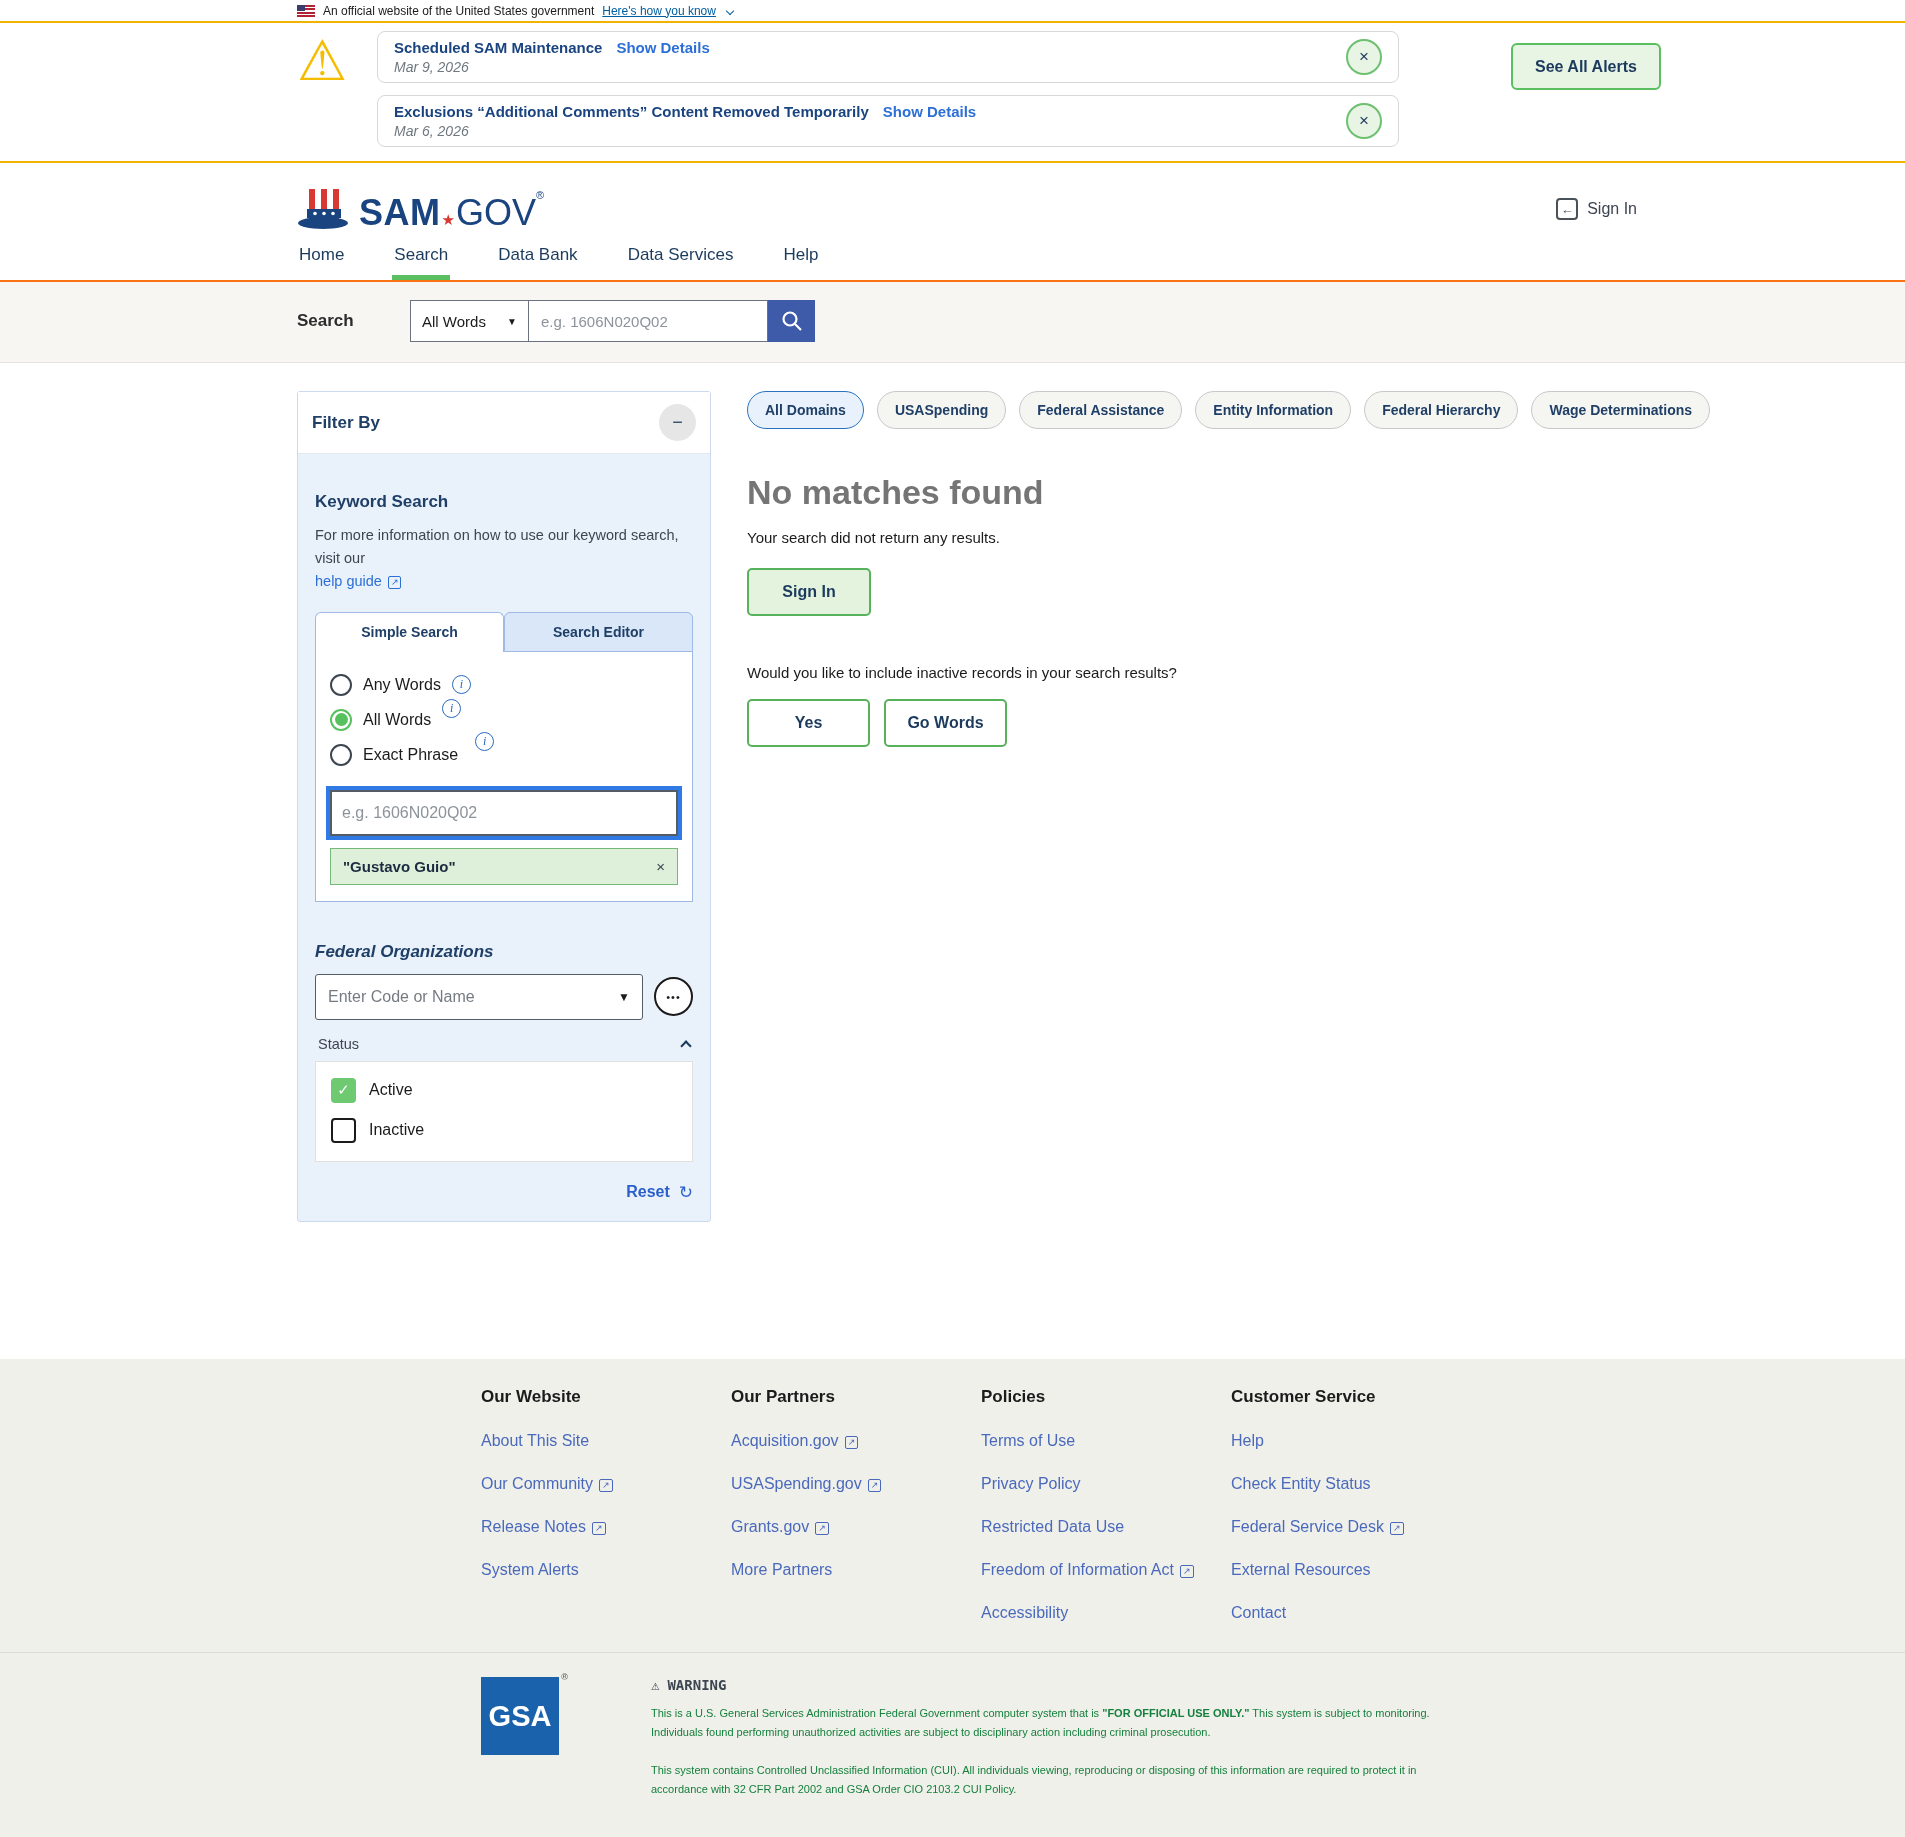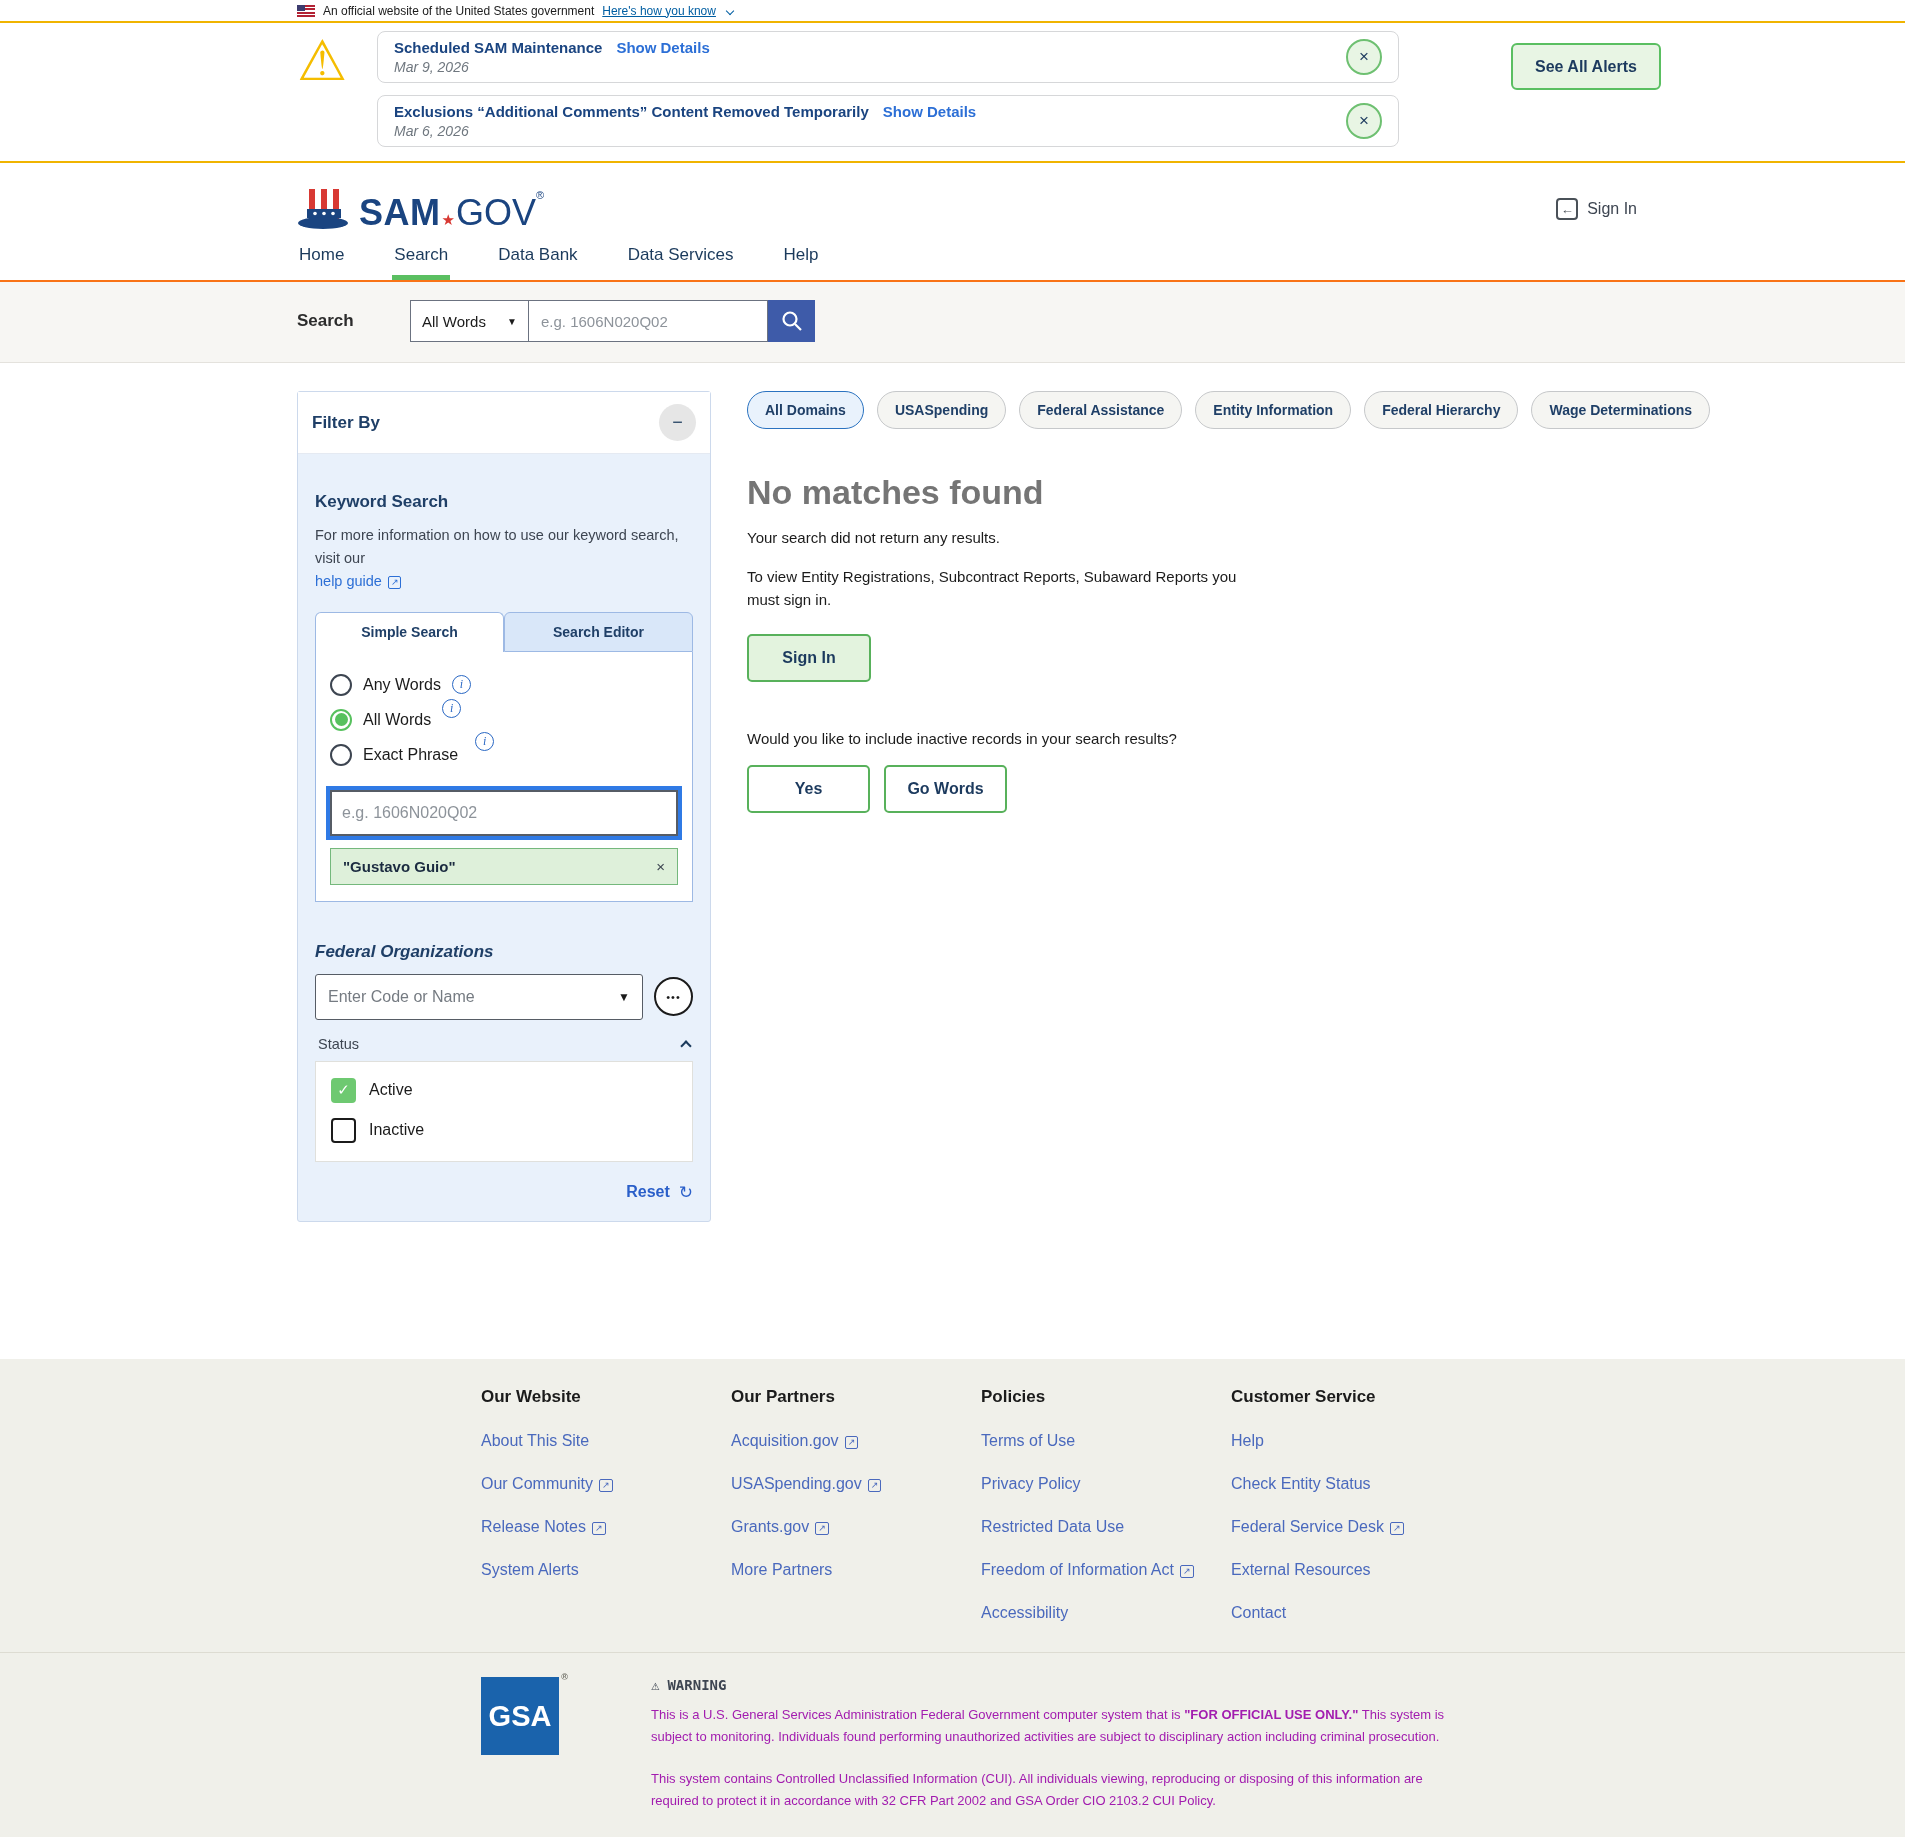--- a/index.html
+++ b/index.html
@@ -161,21 +161,21 @@
   .flink { display:block; margin-top:25px; color:#4a69bd; font-size:16px; }
   .gsa-row { display:flex; align-items:flex-start; margin-top:30px; border-top:1px solid #dddcd2;
     padding:24px 0 40px 481px; }
   .gsa-logo { width:78px; height:78px; background:#1a63ac; color:#fff; font-weight:bold;
     font-size:29px; display:flex; align-items:center; justify-content:center; position:relative; }
   .gsa-reg { position:absolute; top:-5px; right:-9px; font-size:9px; color:#6f6f66; }
   .warning-block { margin-left:92px; width:800px; }
   .warning-head { font-family:"DejaVu Sans Mono", monospace; font-weight:bold; font-size:14px;
     color:#3d4551; display:flex; align-items:center; gap:8px; }
   .warning-tri-sm { font-size:14px; color:#3d4551; }
-  .warning-p { font-size:13px; color:#a21caf; line-height:1.7; margin-top:11px; }
+  .warning-p { font-size:11px; color:#15803d; line-height:1.7; margin-top:11px; }
   .warning-p2 { margin-top:20px; }
 </style>
 </head>
 <body>
 
 <div class="usa-banner">
   <span class="flag">
       <span class="canton"></span>
     </span>
   <span>An official website of the United States government</span>
@@ -342,21 +342,20 @@
     <div class="domain-row">
       <div class="pill active">All Domains</div>
       <div class="pill">USASpending</div>
       <div class="pill">Federal Assistance</div>
       <div class="pill">Entity Information</div>
       <div class="pill">Federal Hierarchy</div>
       <div class="pill">Wage Determinations</div>
     </div>
     <div class="results-heading">No matches found</div>
     <div class="msg1">Your search did not return any results.</div>
-    <div class="msg2">To view Entity Registrations, Subcontract Reports, Subaward Reports you must sign in.</div>
     <button class="signin-btn">Sign In</button>
     <div class="question">Would you like to include inactive records in your search results?</div>
     <div class="btn-row">
       <button class="outline-btn">Yes</button>
       <button class="outline-btn">Go Words</button>
     </div>
   </div>
 </div>
 
 <div class="footer-light">

